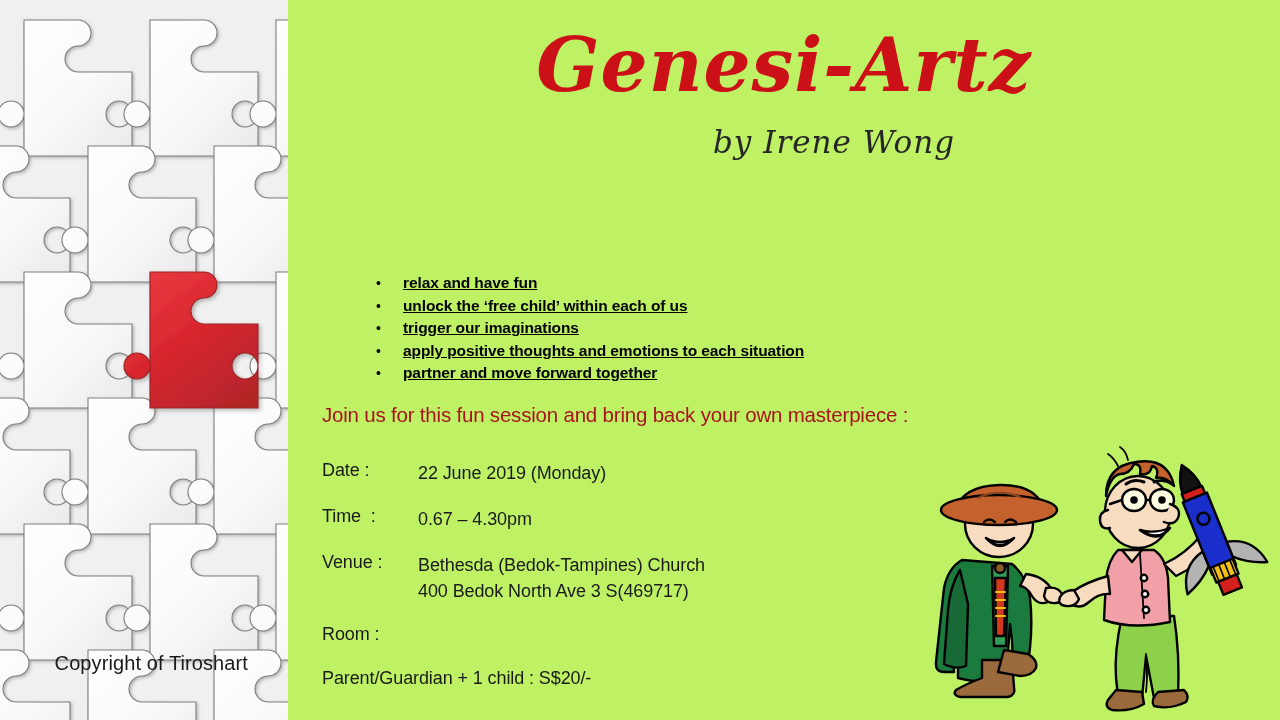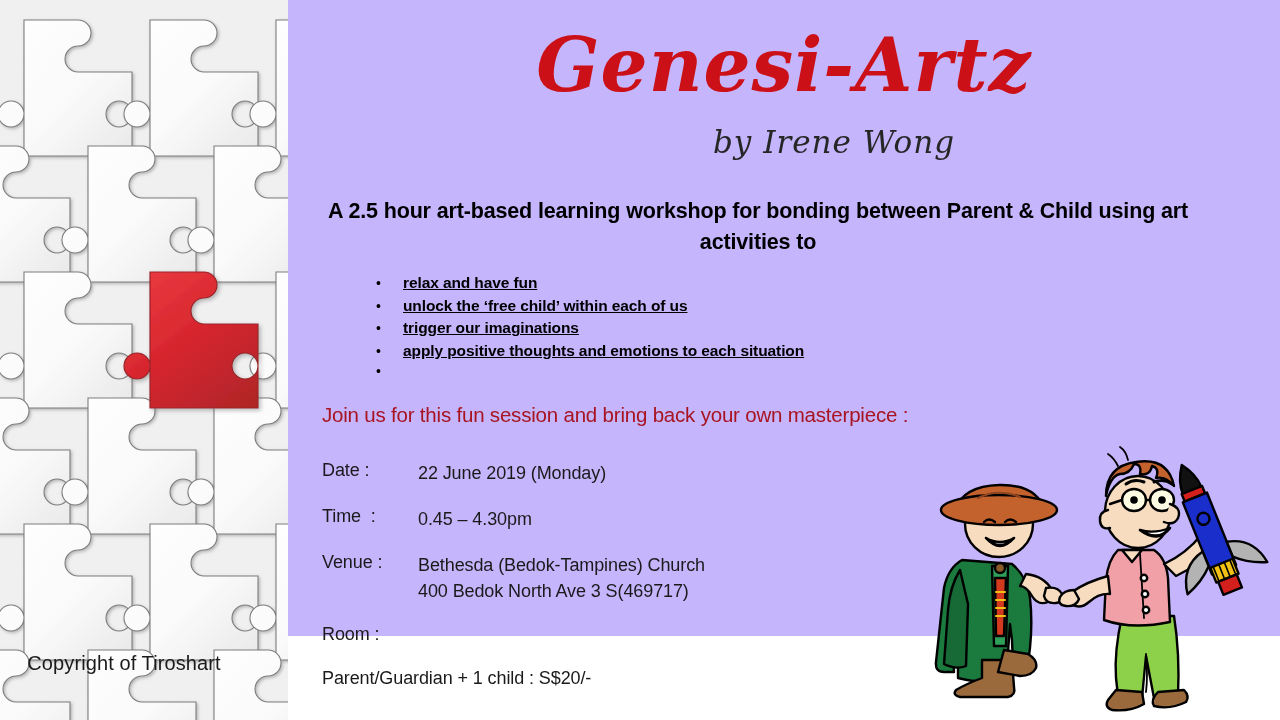--- a/index.html
+++ b/index.html
@@ -36,36 +36,36 @@
     top: 0;
     width: 288px;
     height: 720px;
     display: block;
   }
   #copyright-text {
     position: absolute;
     left: 0;
     top: 652px;
     width: 248px;
-    text-align: center;
+    text-align: right;
     font-family: "Liberation Sans", sans-serif;
     font-size: 20px;
     color: #1a1a1a;
     letter-spacing: 0.1px;
     z-index: 5;
   }
 
   
   #content {
     position: absolute;
     left: 288px;
     top: 0;
     width: 992px;
-    height: 636px;
-    background: #c4b5fd;
+    height: 720px;
+    background: #bef264;
   }
 
   #title-main {
     position: absolute;
     left: 0;
     top: 28px;
     width: 992px;
     text-align: center;
     font-family: "DejaVu Serif", serif;
     font-size: 74px;
@@ -249,54 +249,54 @@
     </svg>
 
     <div id="copyright-text">Copyright of Tiroshart</div>
   </div>
 
   <div id="content">
 
     <div id="title-main">Genesi-Artz</div>
     <div id="title-sub">by Irene Wong</div>
 
-    <div id="headline">A 2.5 hour art-based learning workshop for bonding between Parent &amp; Child using art activities to</div>
 
     <div id="bullets">
       <div class="bullet-row">
         <span class="bullet-dot">•</span>
         <span class="bullet-label">relax and have fun</span>
       </div>
       <div class="bullet-row">
         <span class="bullet-dot">•</span>
         <span class="bullet-label">unlock the ‘free child’ within each of us</span>
       </div>
       <div class="bullet-row">
         <span class="bullet-dot">•</span>
         <span class="bullet-label">trigger our imaginations</span>
       </div>
       <div class="bullet-row">
         <span class="bullet-dot">•</span>
         <span class="bullet-label">apply positive thoughts and emotions to each situation</span>
       </div>
       <div class="bullet-row">
         <span class="bullet-dot">•</span>
+        <span class="bullet-label">partner and move forward together</span>
       </div>
     </div>
 
     <div id="tagline">Join us for this fun session and bring back your own masterpiece :</div>
 
     <div id="details">
       <div class="detail-row">
         <span class="detail-label">Date :</span>
         <span class="detail-value">22 June 2019 (Monday)</span>
       </div>
       <div class="detail-row">
         <span class="detail-label">Time  :</span>
-        <span class="detail-value">0.45 – 4.30pm</span>
+        <span class="detail-value">0.67 – 4.30pm</span>
       </div>
       <div class="detail-row">
         <span class="detail-label">Venue :</span>
         <span class="detail-value">Bethesda (Bedok-Tampines) Church
 400 Bedok North Ave 3  S(469717)</span>
       </div>
       <div class="detail-row">
         <span class="detail-label">Room :</span>
       </div>
       <div class="detail-row full">

